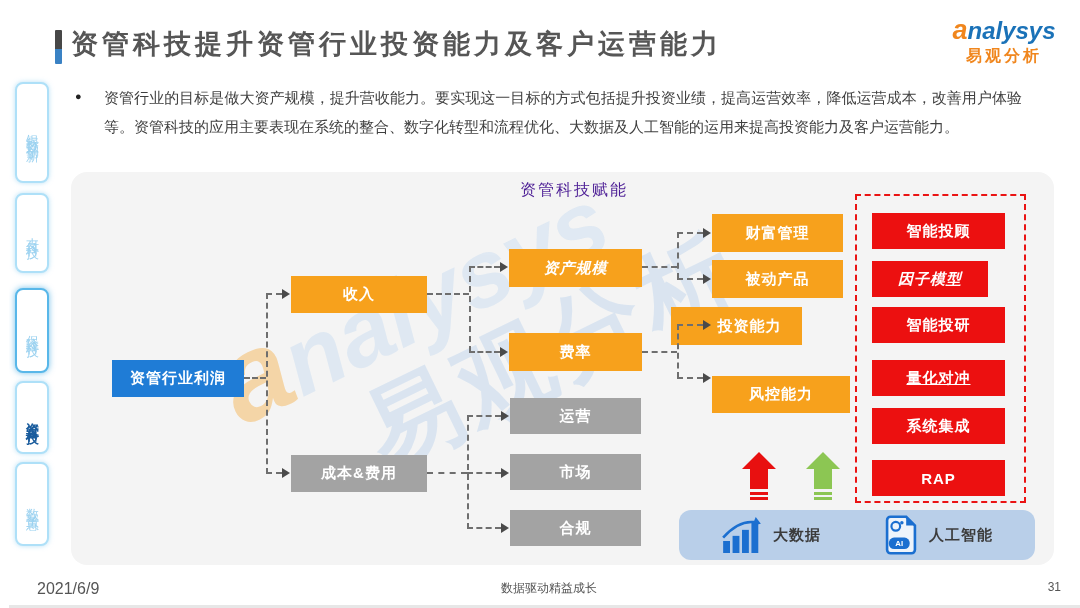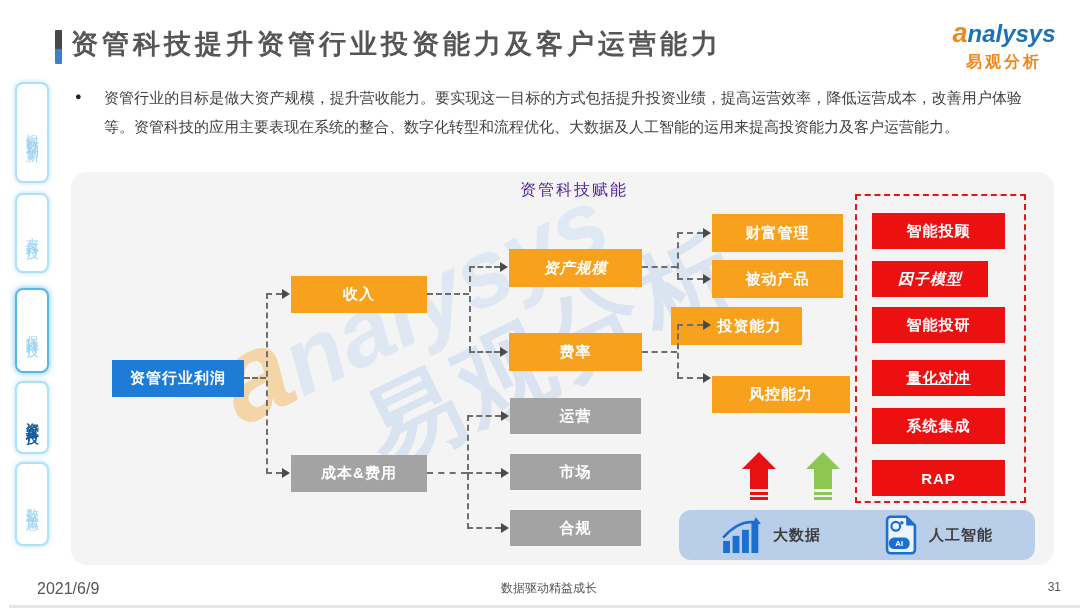--- a/index.html
+++ b/index.html
@@ -5,21 +5,21 @@
   html,body{margin:0;padding:0;background:#fff;}
   .stage{position:relative;width:1080px;height:608px;background:#ffffff;overflow:hidden;
          font-family:"Liberation Sans","DejaVu Sans",sans-serif;border-bottom:3px solid #e7e7e7;box-sizing:border-box;margin-left:9px;}
 
   
   .accent-bar{position:absolute;left:46px;top:30px;width:7px;height:34px;
               background:linear-gradient(180deg,#474747 0%,#474747 55%,#3a82c4 55%,#3a82c4 100%);border-radius:1px;}
   .page-title{position:absolute;left:62px;top:26px;width:780px;font-size:27px;font-weight:bold;
               color:#565656;letter-spacing:4px;white-space:nowrap;}
   .logo{position:absolute;right:20px;top:16px;width:130px;text-align:center;}
-  .logo .brand{font-style:italic;font-weight:bold;font-size:24px;color:#1a72b8;line-height:34px;}
+  .logo .brand{font-style:italic;font-weight:bold;font-size:24px;color:#1a72b8;line-height:28px;}
   .logo .brand .a{color:#f0861d;font-size:27px;}
   .logo .brand-cn{color:#f0861d;font-weight:bold;font-size:16px;letter-spacing:3px;margin-top:1px;}
 
   
   .bullet-dot{position:absolute;left:66px;top:90px;font-size:11px;color:#222;}
   .intro-text{position:absolute;left:95px;top:83px;width:918px;font-size:15px;line-height:29px;
               color:#3f3f3f;text-align:justify;}
 
   
   .side-tab{position:absolute;left:6px;width:34px;background:#fff;border:2px solid #aee0f8;border-radius:8px;

